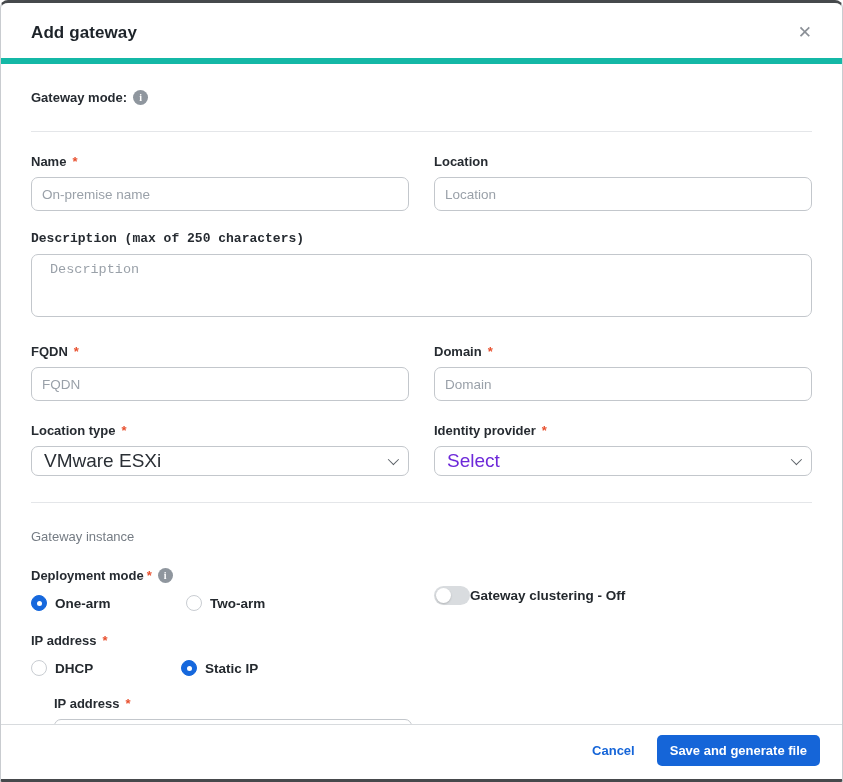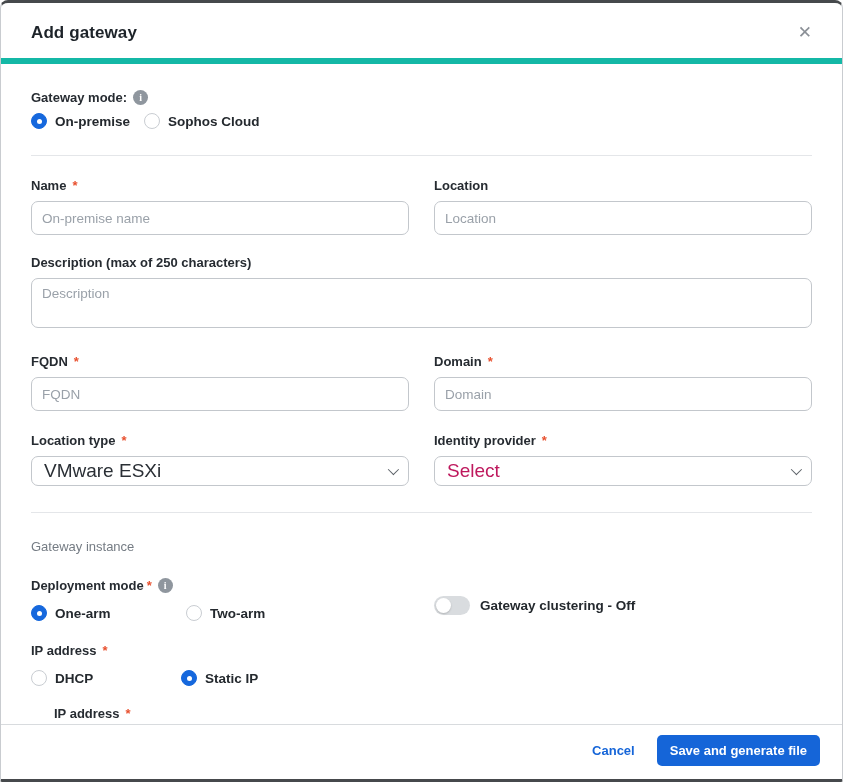--- a/index.html
+++ b/index.html
@@ -66,53 +66,53 @@
   .form-col { flex:1; min-width:0; }
 
   .text-input {
     width:100%; height:34px;
     border:1px solid #c3c7cc; border-radius:7px;
     padding:0 10px; font-size:13.5px; color:#2a2f35;
     font-family:inherit; background:#fff; outline:none;
   }
   .text-input::placeholder, .textarea::placeholder { color:#9aa1a9; opacity:1; }
   .textarea {
-    width:100%; height:50px; resize:none;
+    width:100%; height:63px; resize:none;
     border:1px solid #c3c7cc; border-radius:7px;
-    padding:7px 10px; font-size:13.5px; color:#2a2f35;
+    padding:7px 18px; font-size:13.5px; color:#2a2f35;
     font-family:inherit; outline:none;
   }
 
   .select-box {
     width:100%; height:30px;
     border:1px solid #c3c7cc; border-radius:7px;
     padding:0 12px; background:#fff;
     display:flex; align-items:center; justify-content:space-between;
     cursor:pointer;
   }
   .select-value { font-size:19px; color:#2a2f35; }
-  .select-value.placeholder { color:#be185d; }
+  .select-value.placeholder { color:#6d28d9; }
   .chevron {
     width:8px; height:8px; flex:0 0 8px;
     border-right:1.6px solid #5b6167; border-bottom:1.6px solid #5b6167;
     transform:rotate(45deg) translateY(-2px);
   }
 
   .section-label { font-size:13px; color:#757c84; margin-top:26px; }
 
   
   .deploy-row { display:flex; gap:25px; margin-top:24px; }
   .deploy-left { flex:1; }
   .deploy-right { flex:1; display:flex; align-items:center; padding-top:12px; }
   .deploy-left .radio-row { margin-top:12px; }
   .radio-item.w155 { width:155px; }
   .radio-item.w150 { width:150px; }
 
   
-  .toggle-wrap { display:flex; align-items:center; gap:10px; cursor:pointer; }
+  .toggle-wrap { display:flex; align-items:center; cursor:pointer; }
   .toggle {
     width:36px; height:19px; border-radius:10px; background:#d9dcdf; position:relative;
   }
   .toggle .knob {
     position:absolute; left:2px; top:2px;
     width:15px; height:15px; border-radius:50%; background:#fff;
     box-shadow:0 1px 2px rgba(0,0,0,.18);
   }
   .toggle-label { font-size:13.5px; font-weight:600; color:#24292e; }
 
@@ -148,50 +148,40 @@
     <div class="modal-title">Add gateway</div>
     <button class="close-btn">✕</button>
   </div>
 
   <div class="modal-body">
 
     <div class="label-row">
       <span class="field-label">Gateway mode:</span>
       <span class="info-icon">i</span>
     </div>
-    <div class="radio-row" style="gap:14px;">
-      <div class="radio-item">
-        <span class="radio checked"></span>
-        <span class="radio-label">On-premise</span>
-      </div>
-      <div class="radio-item">
-        <span class="radio unchecked"></span>
-        <span class="radio-label">Sophos Cloud</span>
-      </div>
-    </div>
 
     <hr class="divider">
 
     <div class="form-row">
       <div class="form-col">
         <div class="label-row">
           <span class="field-label">Name</span>
           <span class="req">*</span>
         </div>
         <input class="text-input" type="text" placeholder="On-premise name" style="">
       </div>
       <div class="form-col">
         <div class="label-row">
           <span class="field-label">Location</span>
         </div>
         <input class="text-input" type="text" placeholder="Location" style="">
       </div>
     </div>
 
-    <div style="margin-top:20px;">
+    <div style="margin-top:20px;font-family:Liberation Mono, monospace;">
       <div class="label-row">
         <span class="field-label">Description (max of 250 characters)</span>
       </div>
       <textarea class="textarea" placeholder="Description" style=""></textarea>
     </div>
 
     <div class="form-row">
       <div class="form-col">
         <div class="label-row">
           <span class="field-label">FQDN</span>

